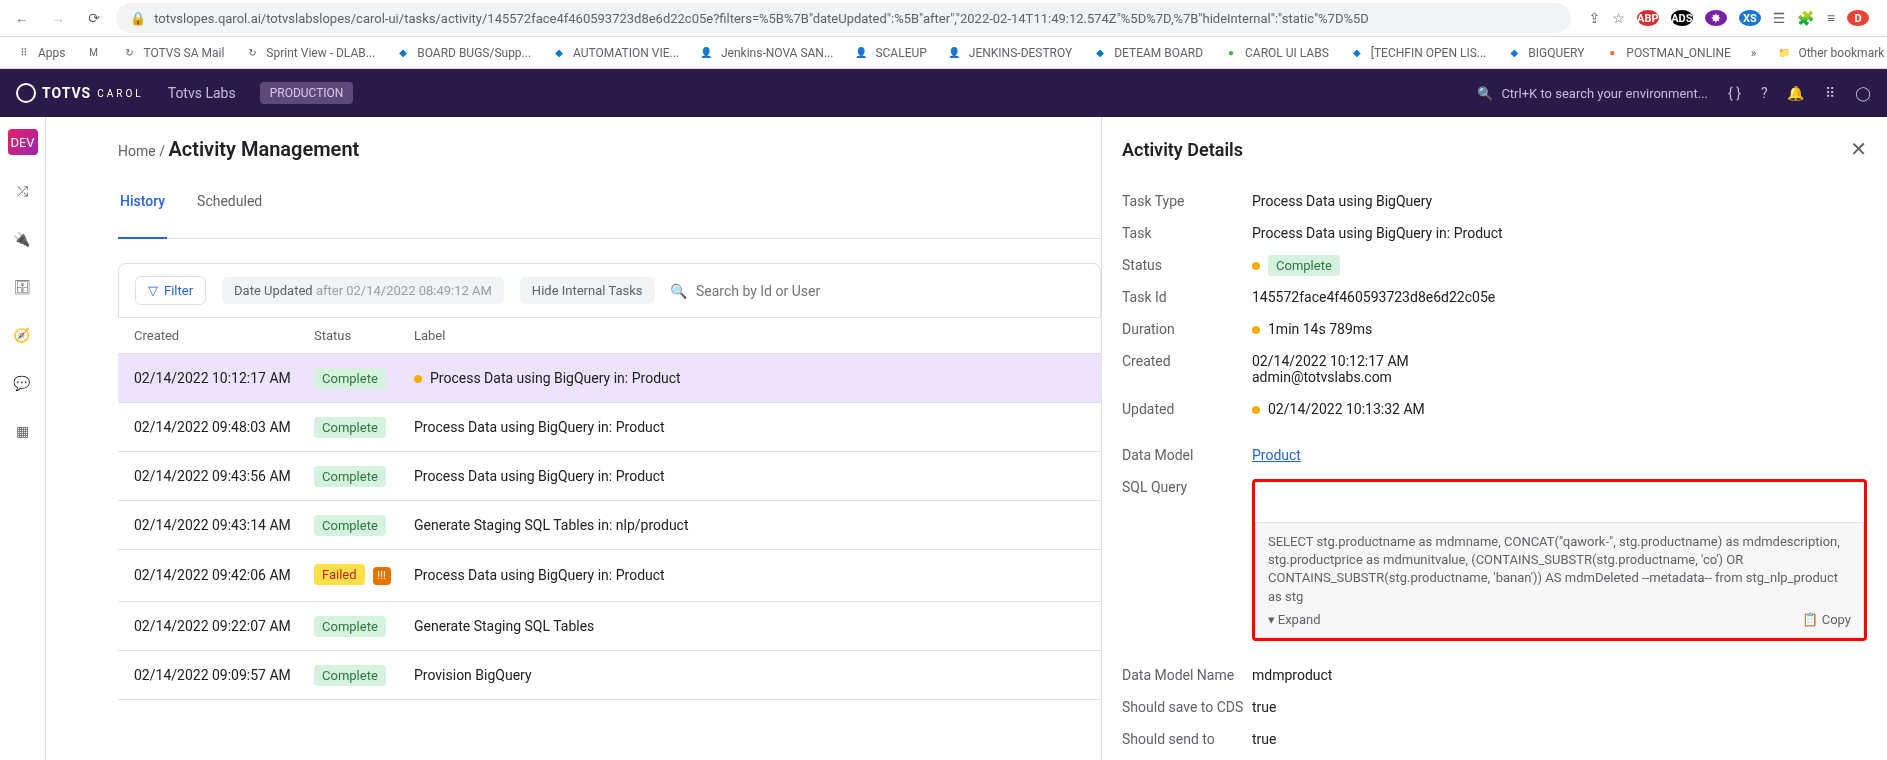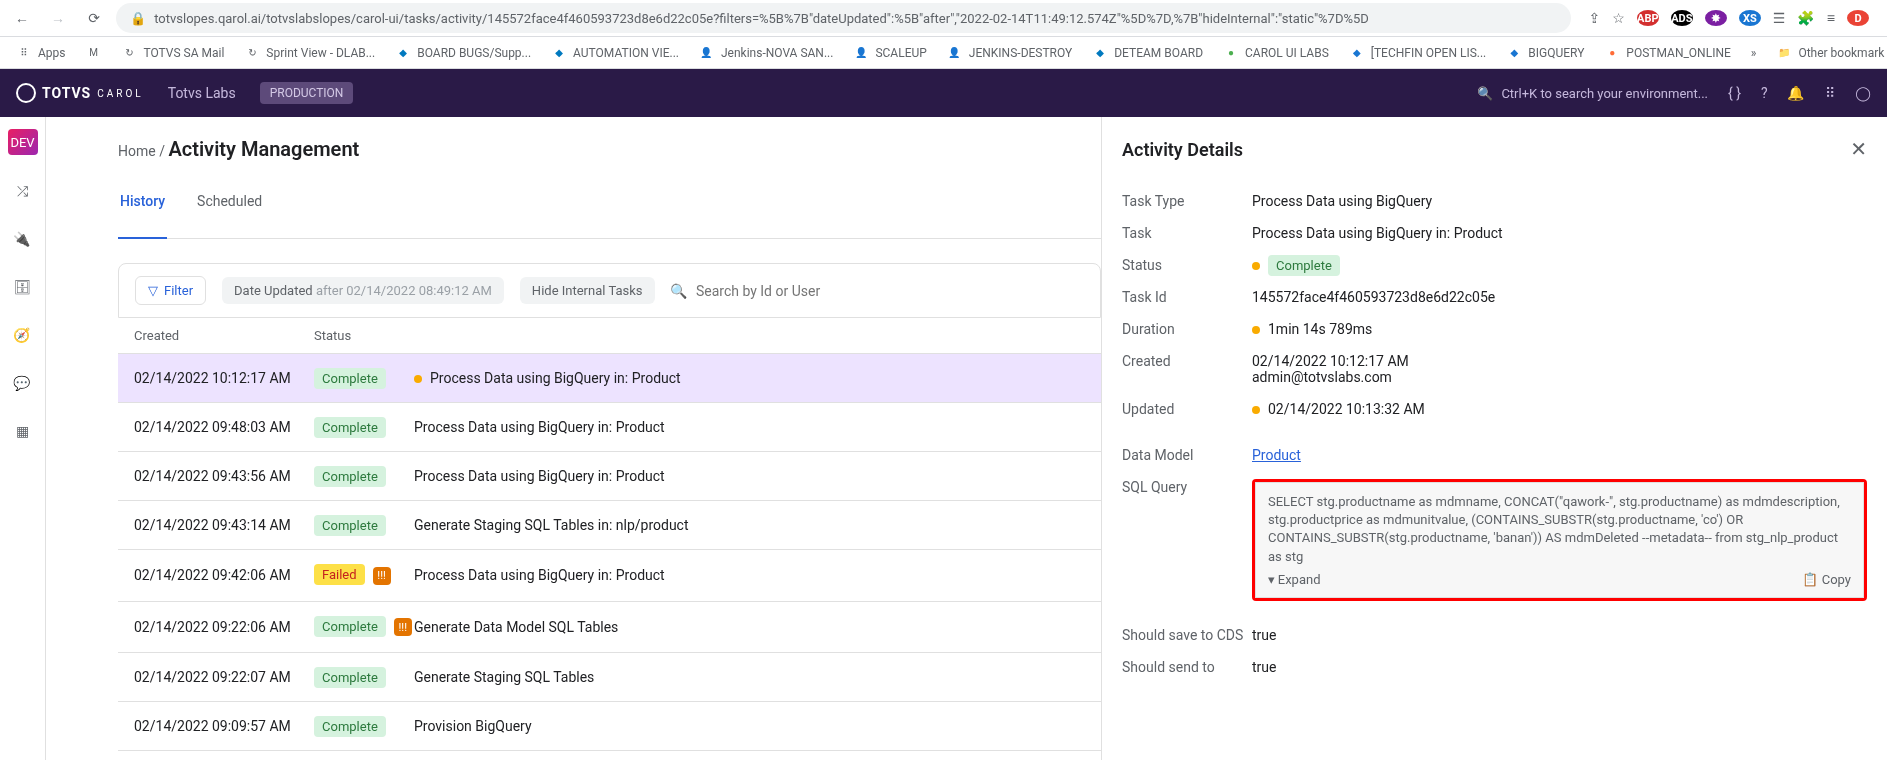--- a/index.html
+++ b/index.html
@@ -65,21 +65,21 @@
     .right-panel { width: 786px; border-left: 1px solid #e0e0e0; padding: 20px 20px 0 20px; overflow: auto; }
     .details-header { display: flex; justify-content: space-between; align-items: center; margin-bottom: 24px; }
     .details-title { font-size: 18px; font-weight: 600; }
     .close-btn { cursor: pointer; font-size: 20px; color: #5f6368; }
     .detail-row { display: flex; padding: 8px 0; font-size: 14px; }
     .detail-label { width: 130px; color: #5f6368; }
     .detail-value { flex: 1; color: #202124; }
     .link { color: #2962d9; text-decoration: underline; cursor: pointer; }
     
     .sql-box-wrap { border: 3px solid #ff0000; border-radius: 4px; }
-    .sql-box { background: #f7f7f7; border: 1px solid #e0e0e0; padding: 10px 12px; font-size: 13px; color: #5f6368; min-height: 80px; position: relative; }
+    .sql-box { background: #f7f7f7; border: 1px solid #e0e0e0; padding: 10px 12px; font-size: 13px; color: #5f6368; min-height: 80px; position: relative; margin-top: 40px; }
     .sql-text { line-height: 1.4; }
     .expand-copy { display: flex; justify-content: space-between; margin-top: 6px; font-size: 13px; }
     .expand-btn { color: #5f6368; cursor: pointer; }
     .copy-btn { color: #5f6368; cursor: pointer; }
   </style>
 </head>
 <body>
 
 <div class="browser-toolbar">
   <div class="nav-btn">←</div>
@@ -221,20 +221,21 @@
         </div>
         <div class="chip">Hide Internal Tasks</div>
         <div class="search-box">
           <span>🔍</span>
           <input class="search-input" placeholder="Search by Id or User" style="">
         </div>
       </div>
       <div class="table-header">
         <div class="col-created">Created</div>
         <div class="col-status">Status</div>
+        <div class="col-label">Label</div>
       </div>
       <div id="table-body">
           <div class="table-row selected">
             <div class="col-created">02/14/2022 10:12:17 AM</div>
             <div class="col-status"><span class="badge-complete">Complete</span></div>
             <div class="col-label"><span class="dot-yellow"></span>Process Data using BigQuery in: Product</div>
           </div>
           <div class="table-row">
             <div class="col-created">02/14/2022 09:48:03 AM</div>
             <div class="col-status"><span class="badge-complete">Complete</span></div>
@@ -247,25 +248,20 @@
           </div>
           <div class="table-row">
             <div class="col-created">02/14/2022 09:43:14 AM</div>
             <div class="col-status"><span class="badge-complete">Complete</span></div>
             <div class="col-label">Generate Staging SQL Tables in: nlp/product</div>
           </div>
           <div class="table-row">
             <div class="col-created">02/14/2022 09:42:06 AM</div>
             <div class="col-status"><span class="badge-failed">Failed</span><span class="warn-icon">!!!</span></div>
             <div class="col-label">Process Data using BigQuery in: Product</div>
-          </div>
-          <div class="table-row">
-            <div class="col-created">02/14/2022 09:22:06 AM</div>
-            <div class="col-status"><span class="badge-complete">Complete</span><span class="warn-icon">!!!</span></div>
-            <div class="col-label">Generate Data Model SQL Tables</div>
           </div>
           <div class="table-row">
             <div class="col-created">02/14/2022 09:22:07 AM</div>
             <div class="col-status"><span class="badge-complete">Complete</span></div>
             <div class="col-label">Generate Staging SQL Tables</div>
           </div>
           <div class="table-row">
             <div class="col-created">02/14/2022 09:09:57 AM</div>
             <div class="col-status"><span class="badge-complete">Complete</span></div>
             <div class="col-label">Provision BigQuery</div>
@@ -323,20 +319,24 @@
               <div class="expand-copy">
                 <span class="expand-btn">▾ <span>Expand</span></span>
                 <span class="copy-btn">📋 <span>Copy</span></span>
               </div>
             </div>
           </div>
         </div>
       </div>
       <div style="height:10px"></div>
       <div class="detail-row">
+          <div class="detail-label">Data Model Name</div>
+          <div class="detail-value">mdmproduct</div>
+        </div>
+      <div class="detail-row">
           <div class="detail-label" style="width:130px">Should save to CDS</div>
           <div class="detail-value">true</div>
         </div>
       <div class="detail-row">
           <div class="detail-label">Should send to</div>
           <div class="detail-value">true</div>
         </div>
     </div>
   </div>
 </div>

